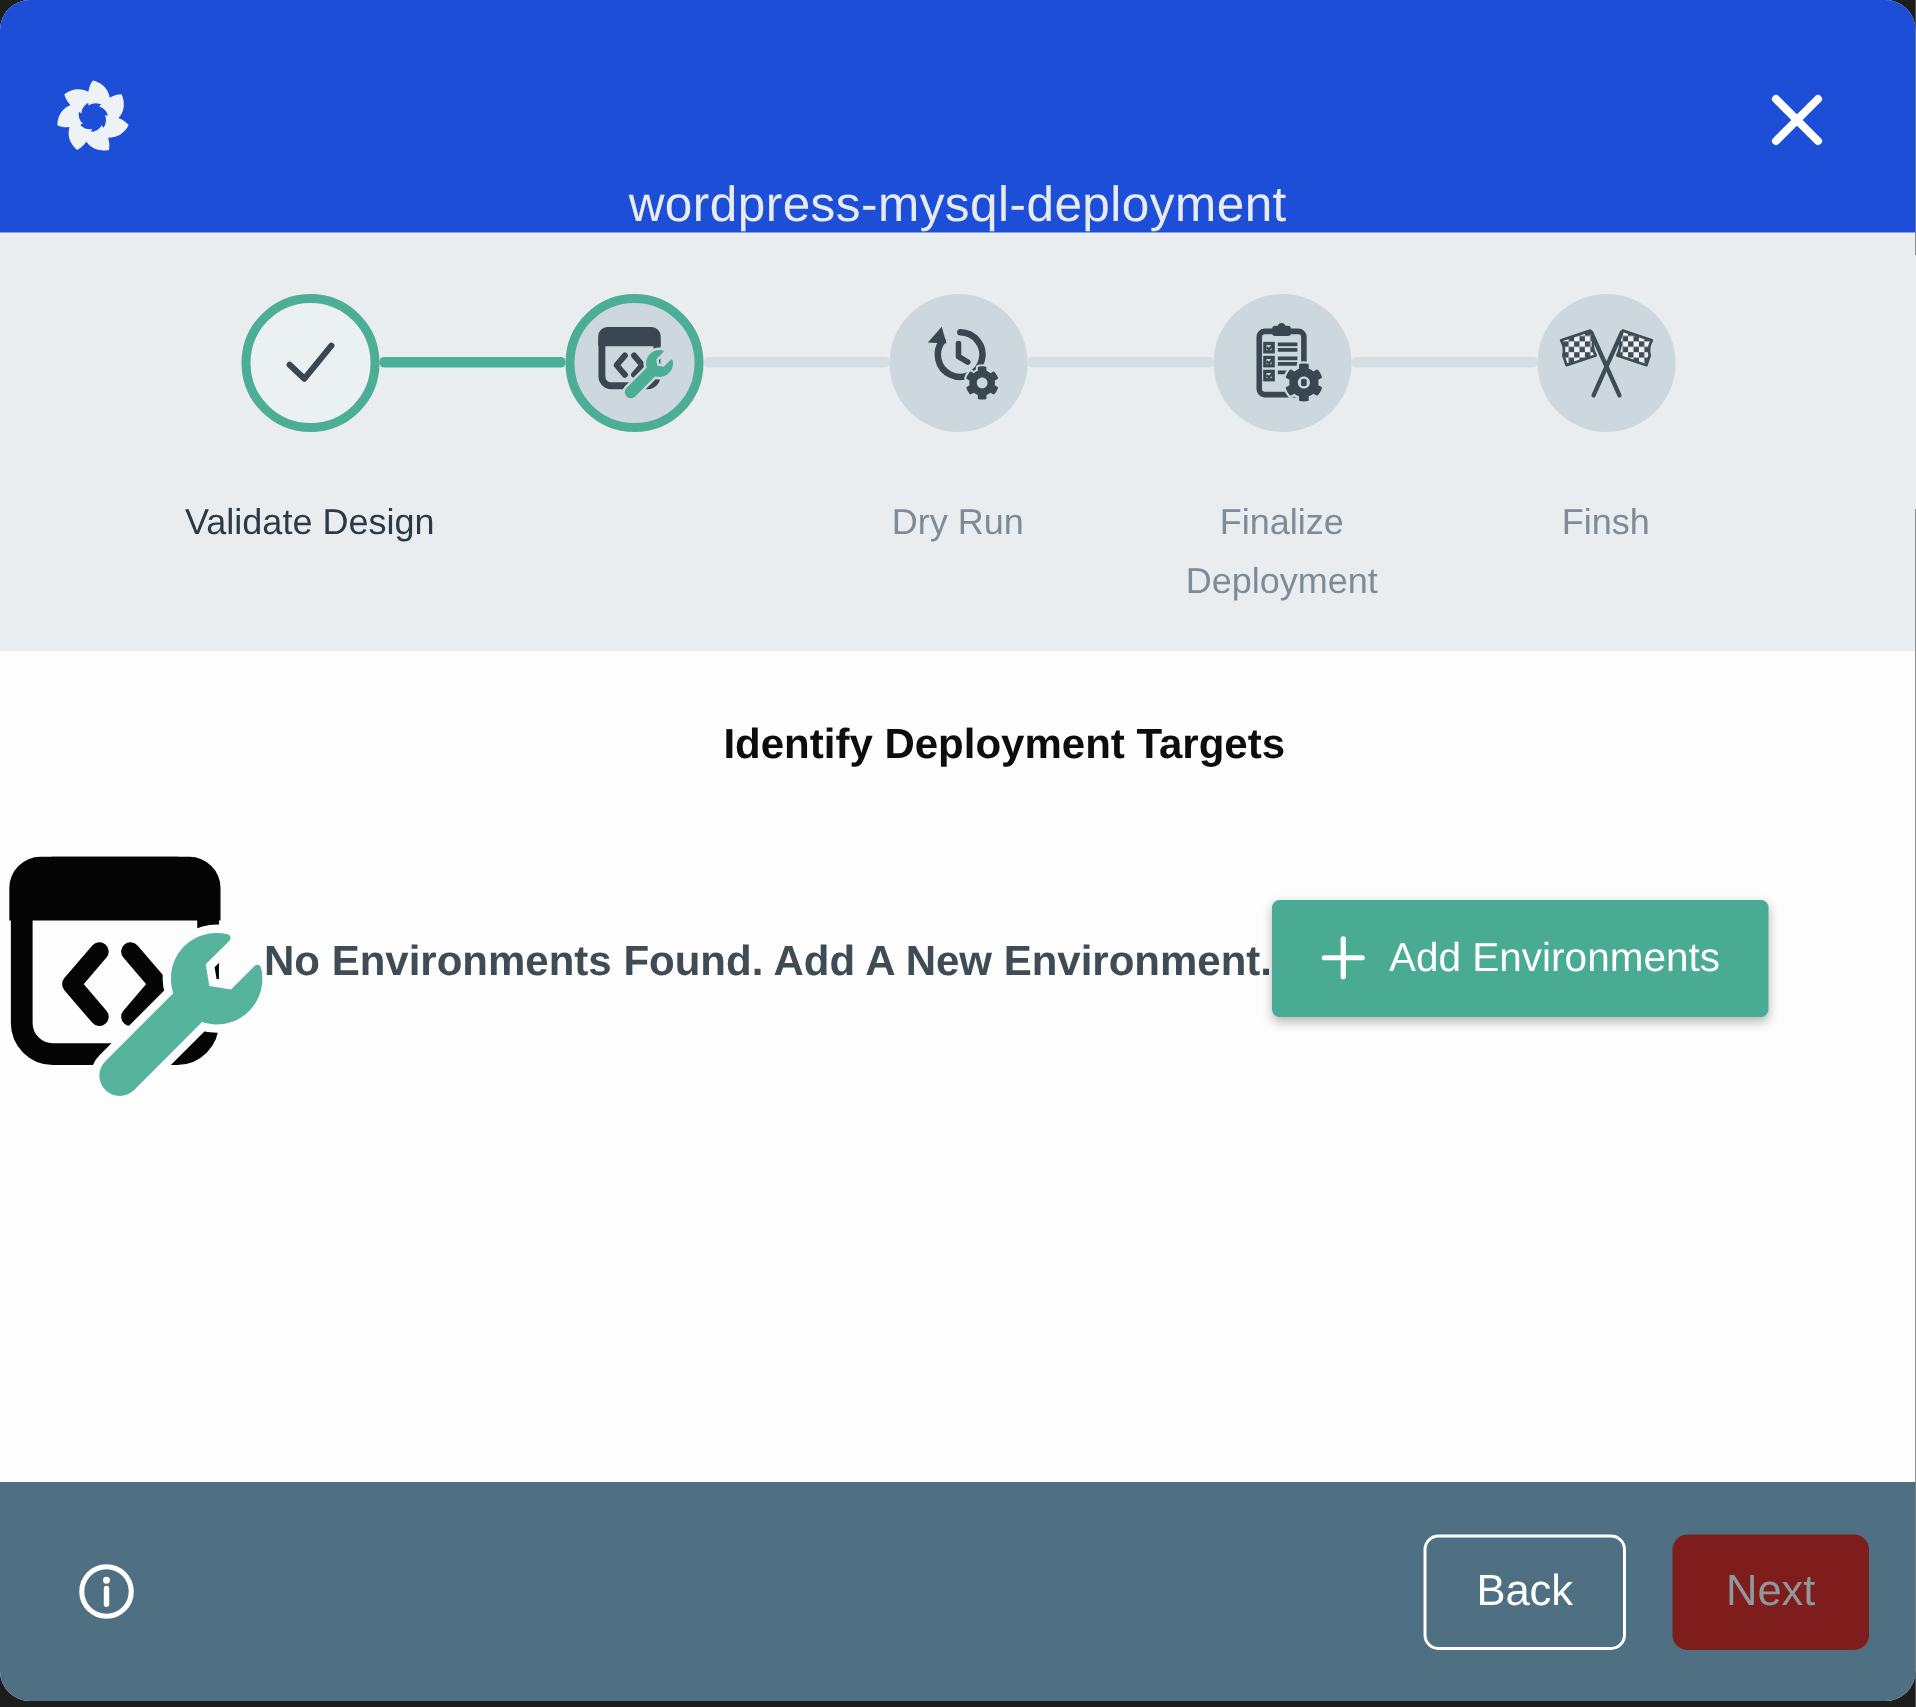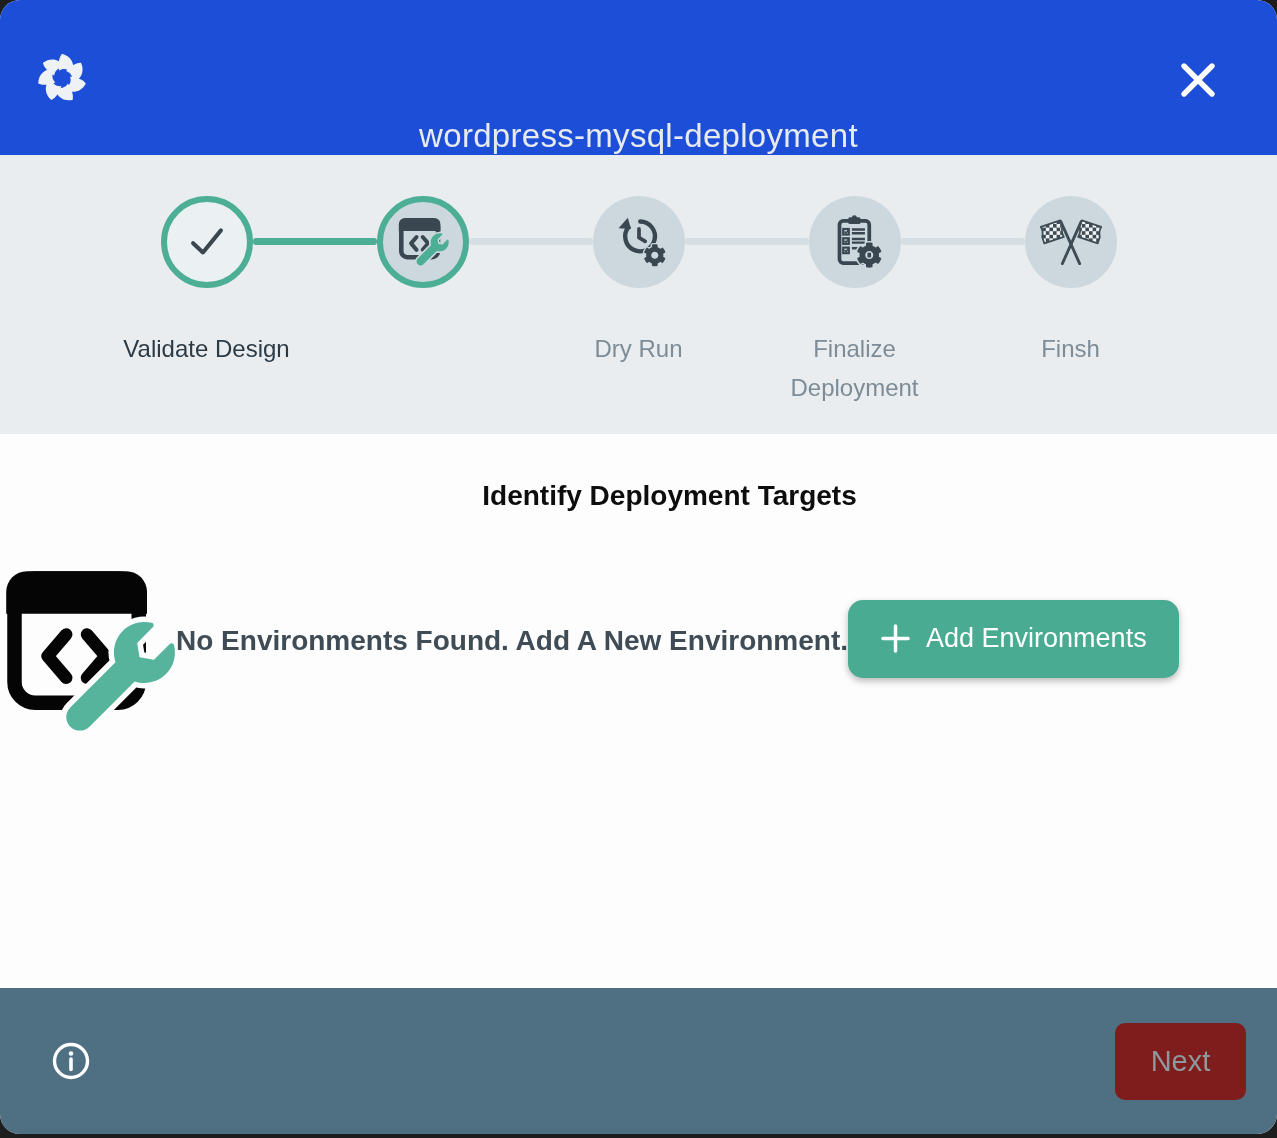--- a/index.html
+++ b/index.html
@@ -31,21 +31,21 @@
   .step-label { margin-top:42px; font-size:24px; line-height:1.62; text-align:center;
                 max-width:178px; color:#7d8c96; }
   .step.completed .step-label, .step.active .step-label { color:#2c3a45; }
 
   
   .content { flex:1; background:#fdfdfd; display:flex; flex-direction:column; }
   .content-heading { margin:46px 0 0 62px; font-size:28px; font-weight:bold; color:#0d0d0d;text-align:center; }
   .empty-state { display:flex; flex-direction:row; align-items:center; }
   .big-icon { margin-top:58px; }
   .empty-msg { margin-top:33px; font-size:28px; font-weight:bold; color:#3f4c55; }
-  .add-btn { margin-top:29px; height:78px; padding:0 32px; border:none; border-radius:15px;
+  .add-btn { margin-top:29px; height:78px; padding:0 32px; border:none; border-radius:5px;
              background:#4aab93; color:#ffffff; font-size:27px; cursor:pointer;
              font-family:"Liberation Sans","DejaVu Sans",sans-serif;
              display:flex; align-items:center; gap:15px;
              box-shadow:0 3px 7px rgba(0,0,0,.28); }
 
   
   .ftr { height:146px; flex:0 0 146px; background:#4e7082; position:relative;
          display:flex; align-items:center; }
   .info-btn { position:absolute; left:51px; top:50%; transform:translateY(-50%);
               width:40px; height:40px; background:none; border:none; padding:0; cursor:pointer; }
@@ -198,17 +198,18 @@
 
   <div class="ftr">
     <button class="info-btn">
       <svg viewBox="0 0 40 40" width="40" height="40">
         <circle cx="20" cy="20" r="16.5" fill="none" stroke="#ffffff" stroke-width="3.4"></circle>
         <circle cx="20" cy="12.5" r="2.3" fill="#ffffff"></circle>
         <path d="M20 18 V28.5" stroke="#ffffff" stroke-width="3.6" stroke-linecap="round"></path>
       </svg>
     </button>
     <div class="ftr-btns">
+      <button class="back-btn">Back</button>
       <button class="next-btn" disabled="">Next</button>
     </div>
   </div>
 
 </div>
 
 </body></html>

